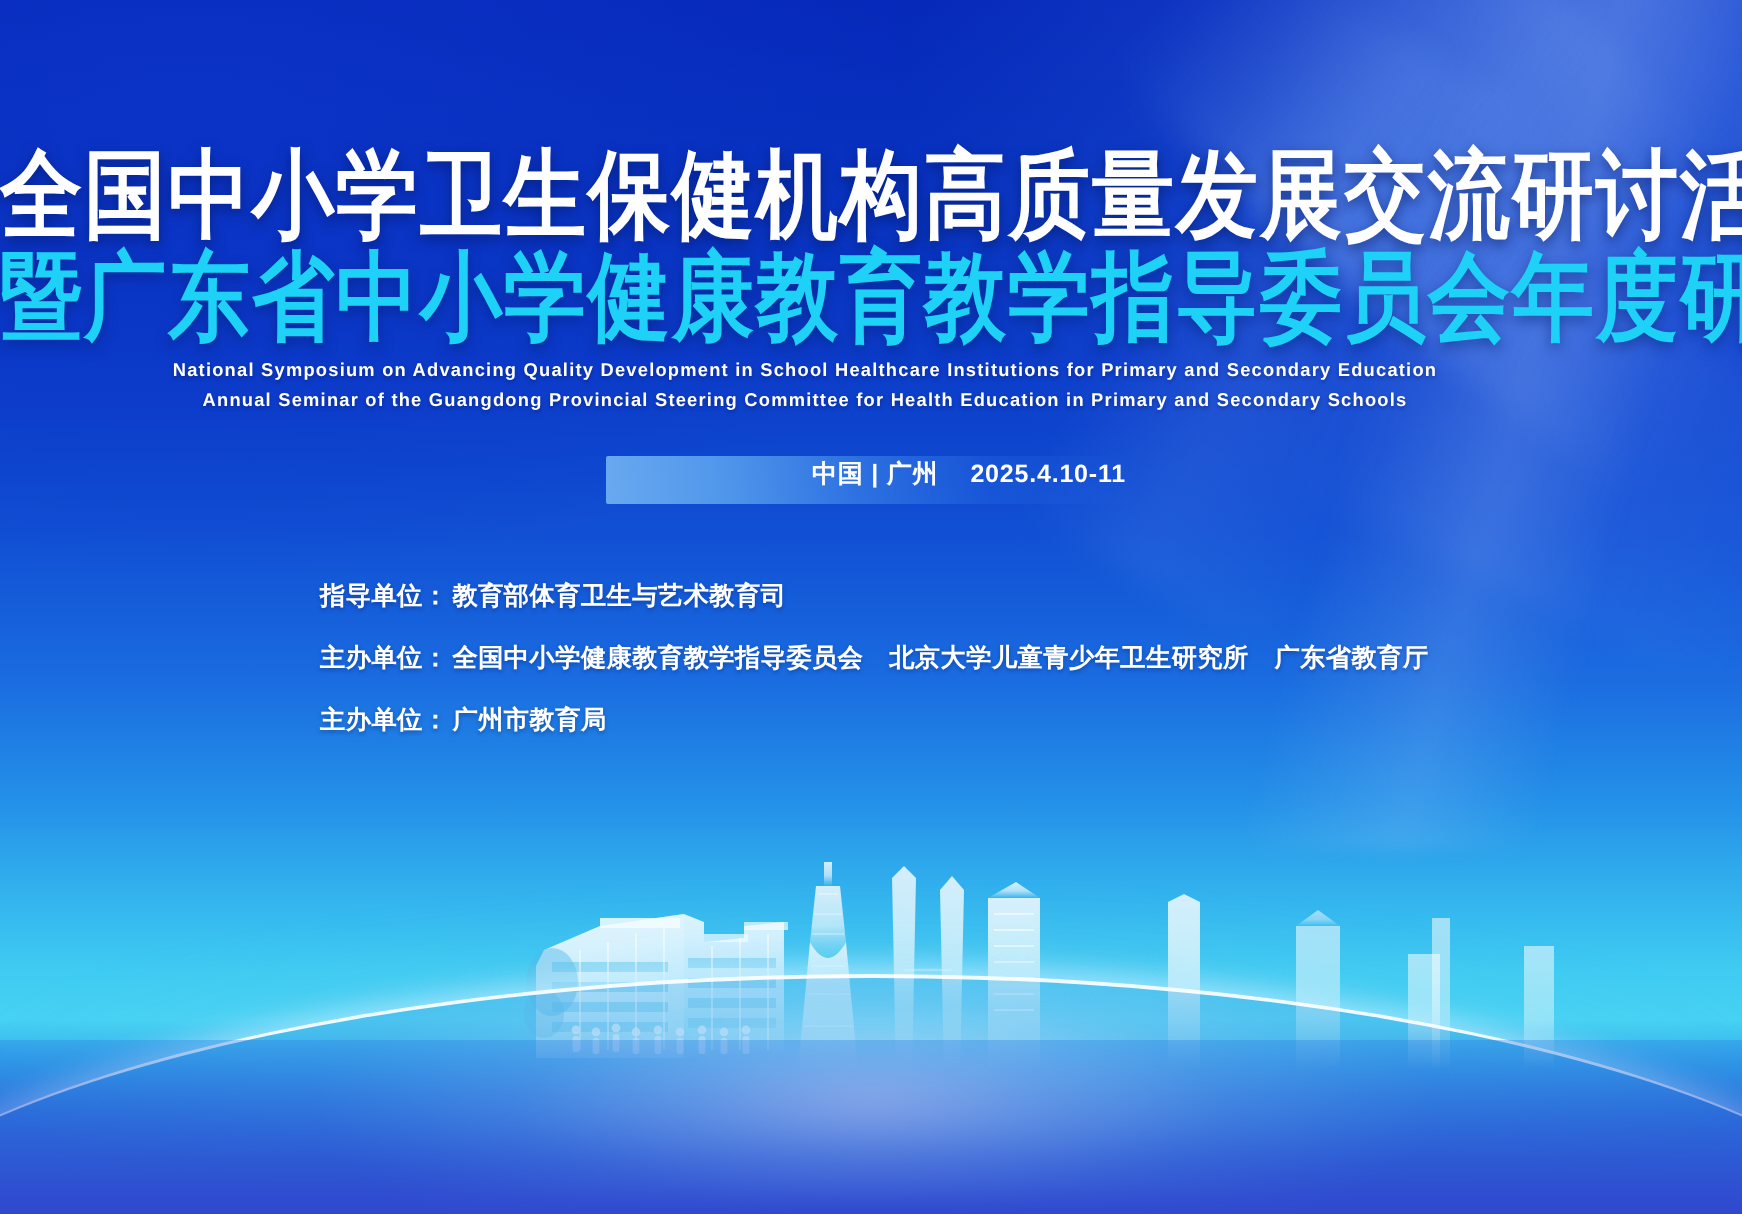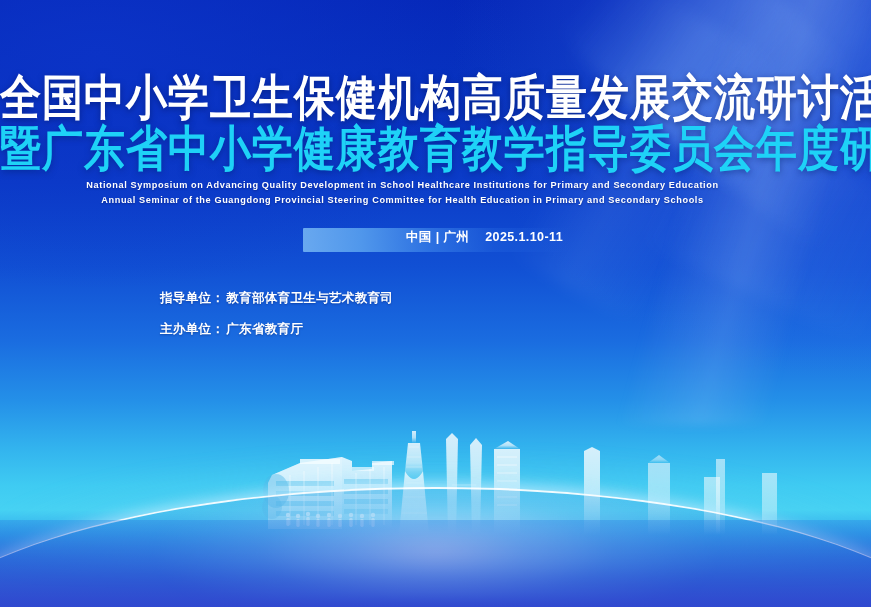--- a/index.html
+++ b/index.html
@@ -274,25 +274,28 @@
   </div>
 
   <div class="subtitle">
     <div>National Symposium on Advancing Quality Development in School Healthcare Institutions for Primary and Secondary Education</div>
     <div>Annual Seminar of the Guangdong Provincial Steering Committee for Health Education in Primary and Secondary Schools</div>
   </div>
 
   <div class="date-band"></div>
   <div class="date-text">
     <span class="loc">中国 | 广州</span>
-    <span>2025.1.10-11</span>
+    <span>2025.4.10-11</span>
   </div>
 
   <div class="orgs">
     <div class="row">
       <span class="lbl">指导单位：</span><span>教育部体育卫生与艺术教育司</span>
     </div>
     <div class="row">
-      <span class="lbl">主办单位：</span><span>广东省教育厅</span>
+      <span class="lbl">主办单位：</span><span>全国中小学健康教育教学指导委员会　北京大学儿童青少年卫生研究所　广东省教育厅</span>
     </div>
+    <div class="row">
+      <span class="lbl">主办单位：</span><span>广州市教育局</span>
+    </div>
   </div>
 
 </div>
 
 </body></html>

